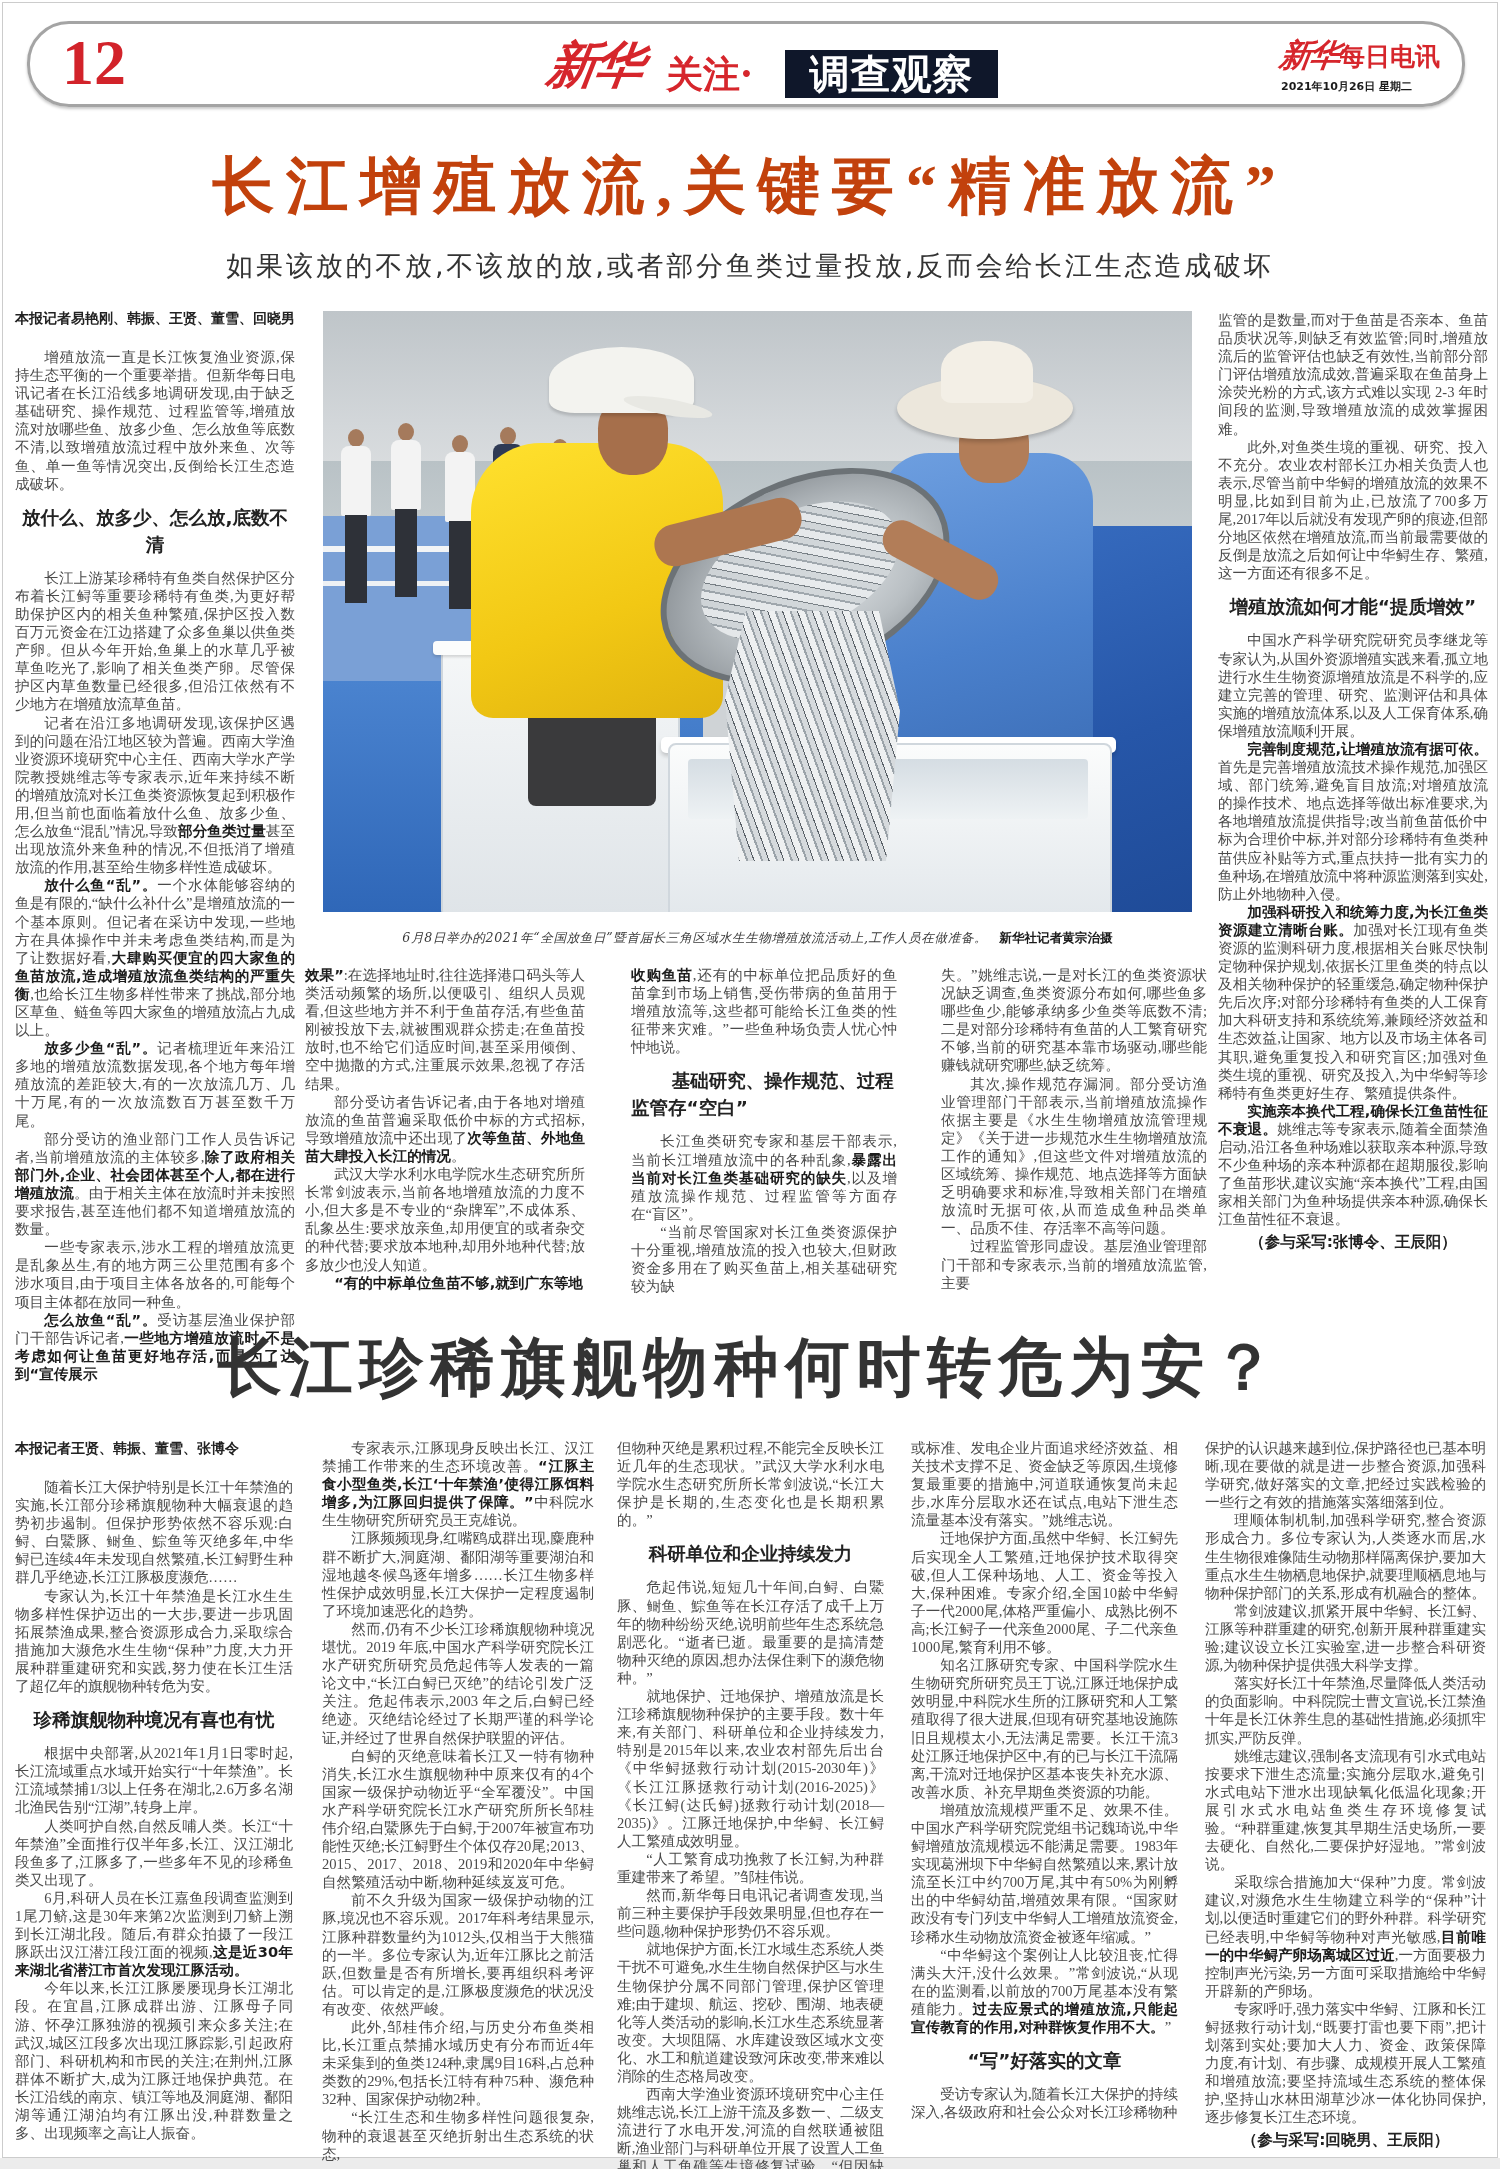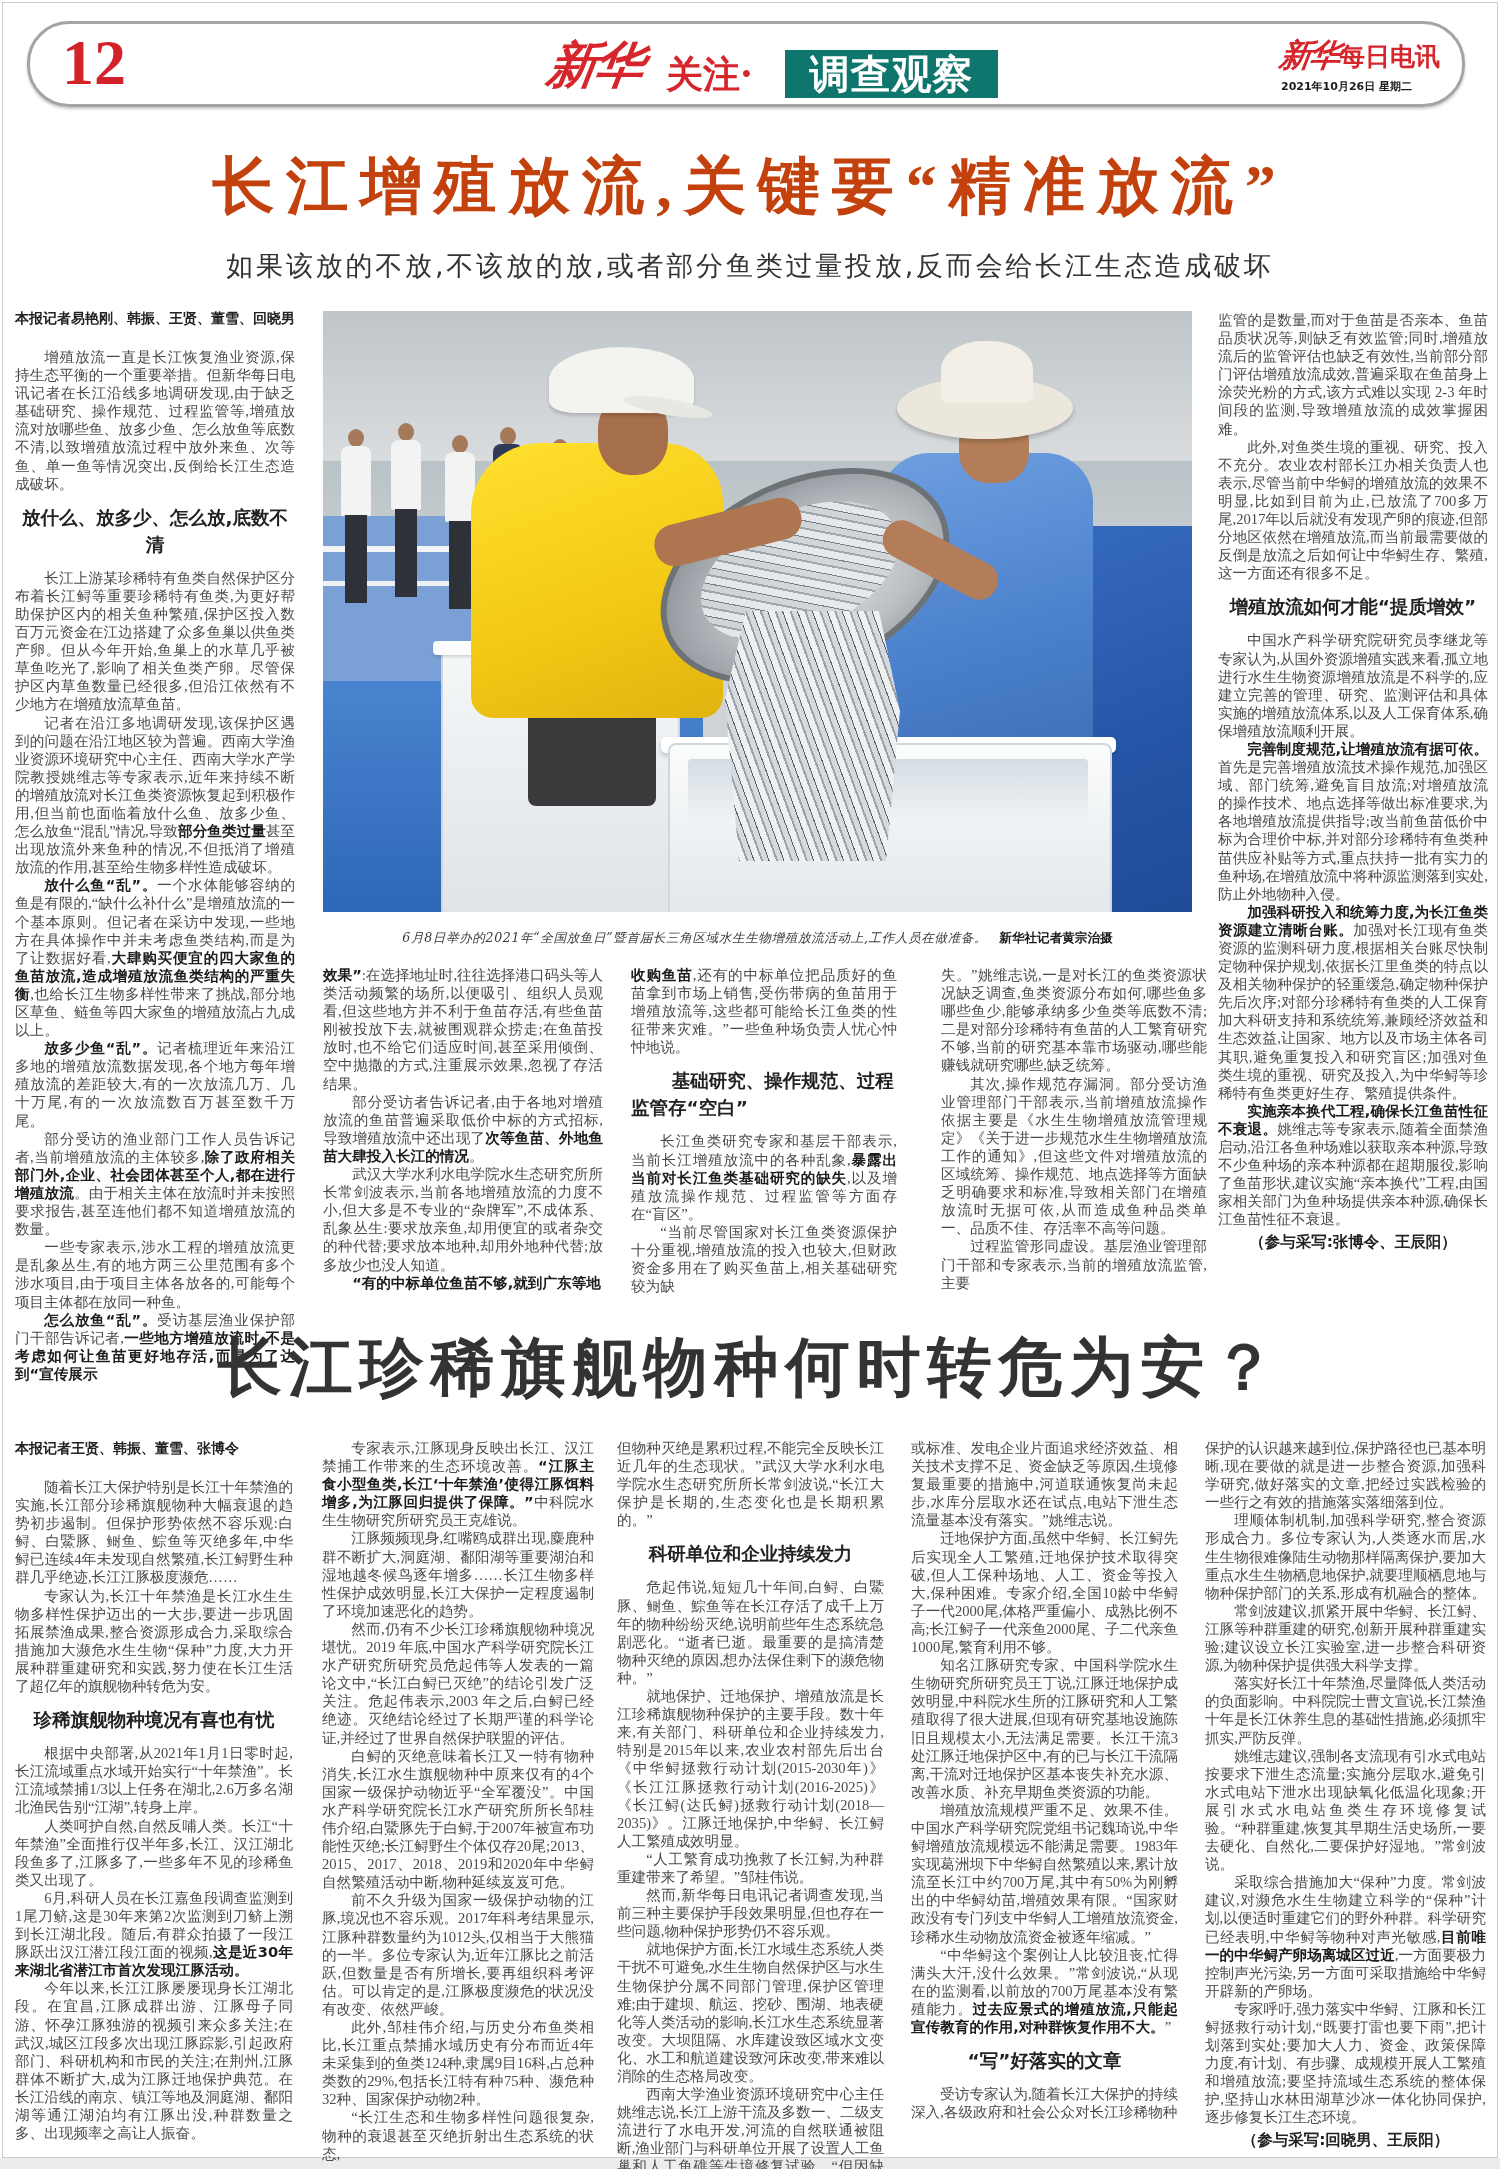--- a/index.html
+++ b/index.html
@@ -6,21 +6,21 @@
   body{background:#e4e4e4;}
   #page{position:relative;width:1500px;height:2169px;background:#ffffff;overflow:hidden;}
   .frame{position:absolute;left:2px;top:2px;width:1494px;height:2154px;border:1px solid #cccccc;pointer-events:none;}
   .page-bottom{position:absolute;left:0;top:2158px;width:1500px;height:11px;background:#ececec;}
 
   
   .masthead{position:absolute;left:27px;top:21px;width:1432px;height:80px;border:3px solid #a4a4a4;border-radius:42px;box-shadow:0 2px 3px rgba(0,0,0,.22);}
   .page-number{position:absolute;left:62px;top:30px;font-family:"Liberation Serif","DejaVu Serif",serif;font-weight:bold;font-size:64px;line-height:66px;color:#d2232a;}
   .brand-calli{position:absolute;left:548px;top:30px;font-family:"DejaVu Serif",serif;font-style:italic;font-weight:bold;font-size:50px;line-height:70px;color:#d6262c;letter-spacing:-4px;transform:skewX(-8deg);}
   .section-prefix{position:absolute;left:666px;top:50px;font-family:"DejaVu Serif",serif;font-weight:bold;font-size:37px;line-height:48px;color:#d6262c;}
-  .section-box{position:absolute;left:785px;top:50px;width:213px;height:48px;background:#0f766e;color:#fff;font-family:"DejaVu Sans",sans-serif;font-weight:bold;font-size:40px;line-height:48px;text-align:center;letter-spacing:1px;}
+  .section-box{position:absolute;left:785px;top:50px;width:213px;height:48px;background:#0f172a;color:#fff;font-family:"DejaVu Sans",sans-serif;font-weight:bold;font-size:40px;line-height:48px;text-align:center;letter-spacing:1px;}
   .right-mast{position:absolute;left:1280px;top:34px;height:42px;display:flex;align-items:flex-end;}
   .right-calli{font-family:"DejaVu Serif",serif;font-style:italic;font-weight:bold;font-size:32px;line-height:42px;color:#d6262c;letter-spacing:-3px;transform:skewX(-8deg);}
   .right-name{font-family:"DejaVu Serif",serif;font-weight:bold;font-size:25px;line-height:38px;color:#d6262c;margin-left:2px;}
   .issue-date{position:absolute;left:1281px;top:79px;font-family:"DejaVu Sans",sans-serif;font-weight:bold;font-size:11px;line-height:16px;color:#1b1b1b;}
 
   
   .title-1{position:absolute;left:0;top:146px;width:1500px;text-align:center;font-family:"Liberation Serif","DejaVu Serif",serif;font-weight:900;font-size:62px;line-height:80px;letter-spacing:12px;color:#c2410c;}
   .subtitle-1{position:absolute;left:0;top:248px;width:1500px;text-align:center;font-family:"DejaVu Sans",sans-serif;font-size:27px;line-height:36px;letter-spacing:2.8px;color:#333;}
   .title-2{position:absolute;left:0;top:1326px;width:1500px;text-align:center;font-family:"Liberation Serif","DejaVu Serif",serif;font-weight:900;font-size:64px;line-height:84px;letter-spacing:7px;color:#333333;}
 
@@ -157,21 +157,21 @@
     <div class="ph rm-arm"></div>
     <div class="ph tub-big-rim"></div>
     <div class="ph tub-big"></div>
     <div class="ph tub-inner"></div>
     <div class="ph fish-stream"></div>
   </div>
   <div class="caption">
     <span>6月8日举办的2021年“全国放鱼日”暨首届长三角区域水生生物增殖放流活动上,工作人员在做准备。</span><span class="credit-name">新华社记者黄宗治摄</span>
   </div>
 
-  <div class="col" style="left:323px;top:966px;width:280px;">
+  <div class="col" style="left:305px;top:966px;width:280px;">
       <p class="para cont"><strong>效果”</strong>:在选择地址时,往往选择港口码头等人类活动频繁的场所,以便吸引、组织人员观看,但这些地方并不利于鱼苗存活,有些鱼苗刚被投放下去,就被围观群众捞走;在鱼苗投放时,也不给它们适应时间,甚至采用倾倒、空中抛撒的方式,注重展示效果,忽视了存活结果。</p>
       <p class="para">部分受访者告诉记者,由于各地对增殖放流的鱼苗普遍采取低价中标的方式招标,导致增殖放流中还出现了<strong>次等鱼苗、外地鱼苗大肆投入长江的情况</strong>。</p>
       <p class="para">武汉大学水利水电学院水生态研究所所长常剑波表示,当前各地增殖放流的力度不小,但大多是不专业的“杂牌军”,不成体系、乱象丛生:要求放亲鱼,却用便宜的或者杂交的种代替;要求放本地种,却用外地种代替;放多放少也没人知道。</p>
       <p class="para"><strong>“有的中标单位鱼苗不够,就到广东等地</strong></p>
     </div>
   <div class="col" style="left:631px;top:966px;width:266px;">
       <p class="para cont"><strong>收购鱼苗</strong>,还有的中标单位把品质好的鱼苗拿到市场上销售,受伤带病的鱼苗用于增殖放流等,这些都可能给长江鱼类的性征带来灾难。”一些鱼种场负责人忧心忡忡地说。</p>
       <h3 class="sub-head indent">基础研究、操作规范、过程监管存“空白”</h3>
       <p class="para">长江鱼类研究专家和基层干部表示,当前长江增殖放流中的各种乱象,<strong>暴露出当前对长江鱼类基础研究的缺失</strong>,以及增殖放流操作规范、过程监管等方面存在“盲区”。</p>
       <p class="para">“当前尽管国家对长江鱼类资源保护十分重视,增殖放流的投入也较大,但财政资金多用在了购买鱼苗上,相关基础研究较为缺</p>

